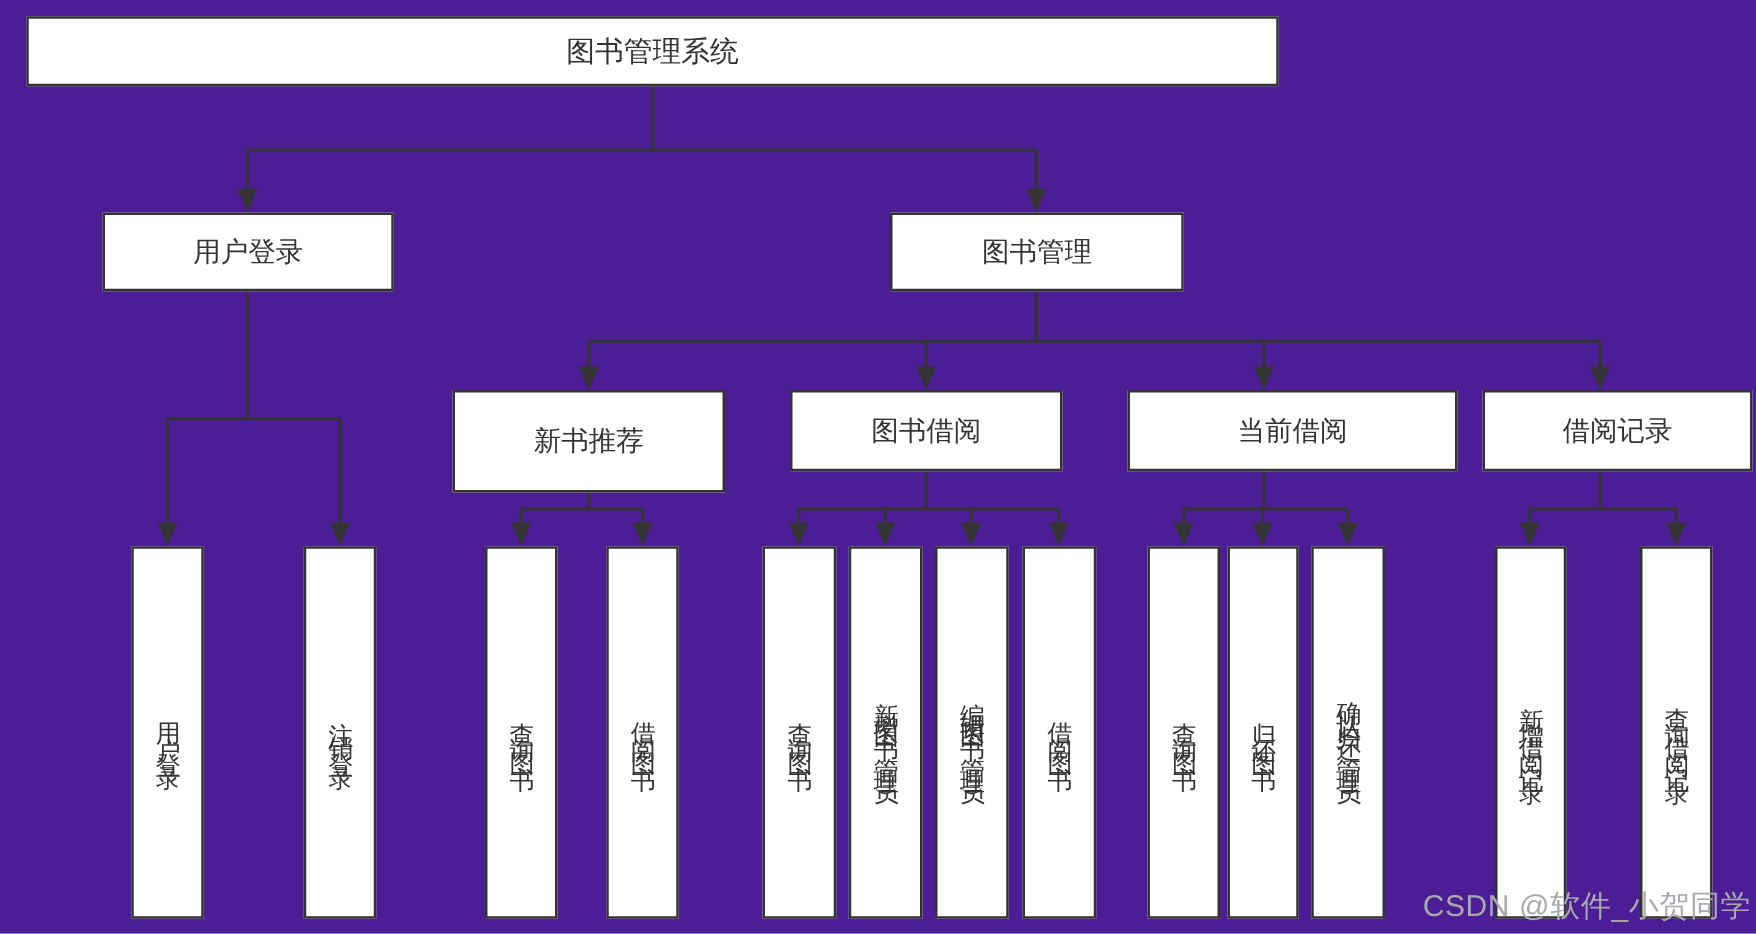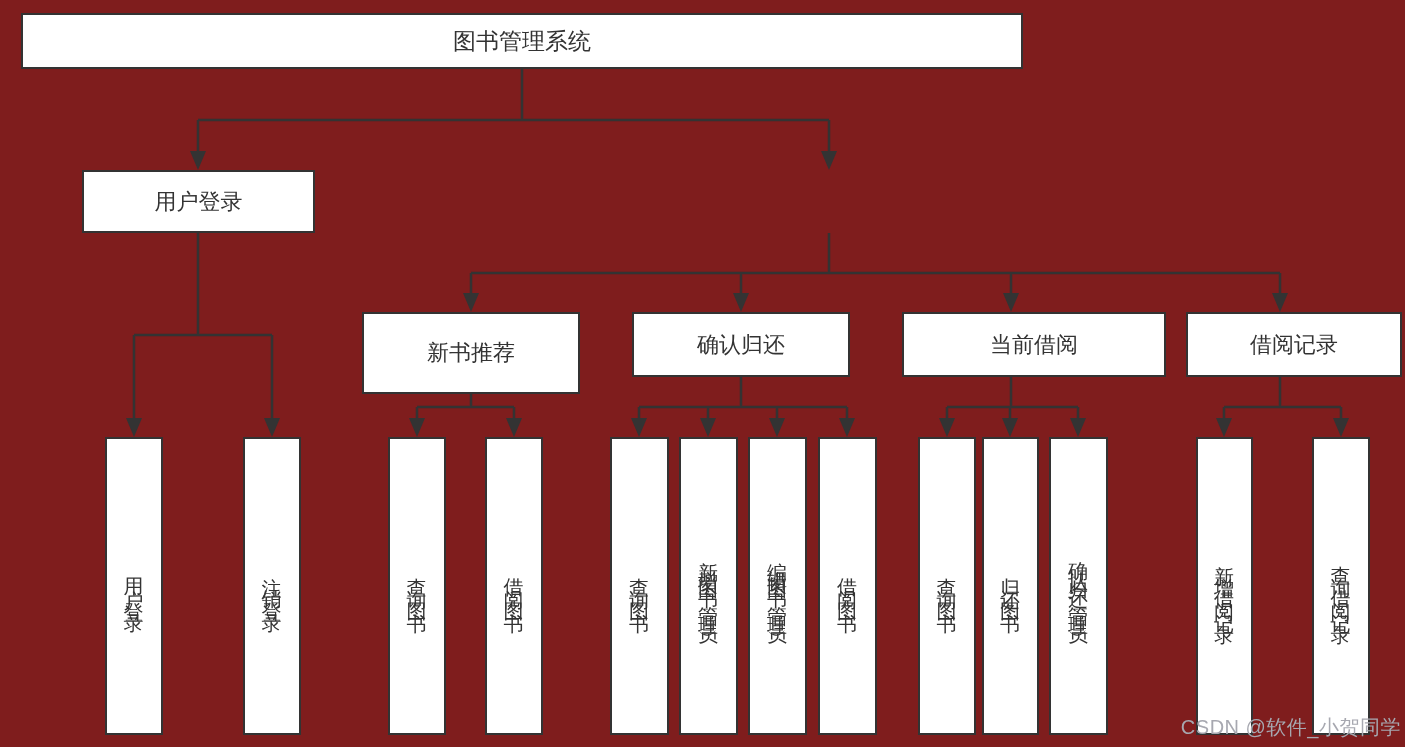--- a/index.html
+++ b/index.html
@@ -5,21 +5,21 @@
   html, body {
     margin: 0;
     padding: 0;
     background: #ffffff;
     font-family: "Liberation Sans", "DejaVu Sans", sans-serif;
   }
   #canvas {
     position: relative;
     width: 1405px;
     height: 747px;
-    background: #7f1d1d;
+    background: #4c1d95;
     overflow: hidden;
   }
   #connectors {
     position: absolute;
     left: 0;
     top: 0;
     z-index: 0;
   }
   .node {
     position: absolute;
@@ -40,21 +40,21 @@
   }
   .node.v-leaf .vtext {
     writing-mode: vertical-rl;
     letter-spacing: 12px;
     line-height: 1;
   }
   .watermark {
     position: absolute;
     right: 4px;
     bottom: 6px;
-    font-size: 20px;
+    font-size: 24px;
     color: #a7a8b0;
     z-index: 2;
     letter-spacing: 0.5px;
     white-space: nowrap;
   }
 </style>
 </head>
 <body>
 
 <div id="canvas">
@@ -99,26 +99,29 @@
     </g>
   </svg>
 
   <div class="node h-root" style="left:21px; top:13px; width:1002px; height:56px;">
     <span>图书管理系统</span>
   </div>
 
   <div class="node h-mid" style="left:82px; top:170px; width:233px; height:63px;">
     <span>用户登录</span>
   </div>
+  <div class="node h-mid" style="left:712px; top:170px; width:235px; height:63px;">
+    <span>图书管理</span>
+  </div>
 
   <div class="node h-mid" style="left:362px; top:312px; width:218px; height:82px;align-items:center;">
     <span>新书推荐</span>
   </div>
   <div class="node h-mid" style="left:632px; top:312px; width:218px; height:65px;">
-    <span>确认归还</span>
+    <span>图书借阅</span>
   </div>
   <div class="node h-mid" style="left:902px; top:312px; width:264px; height:65px;">
     <span>当前借阅</span>
   </div>
   <div class="node h-mid" style="left:1172px; top:312px; width:216px; height:65px;margin-left:14px;">
     <span>借阅记录</span>
   </div>
 
   <div class="node v-leaf" style="left:105px; top:437px; width:58px; height:298px;">
     <span class="vtext">用户登录</span>

